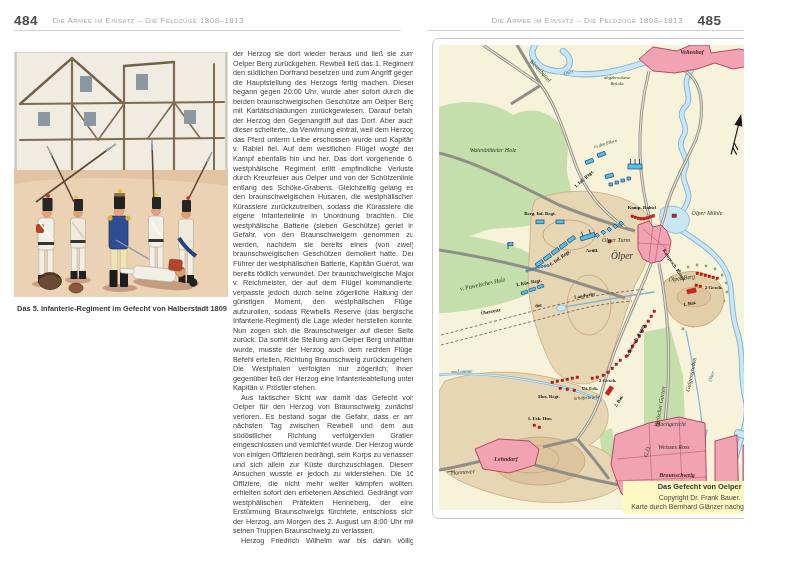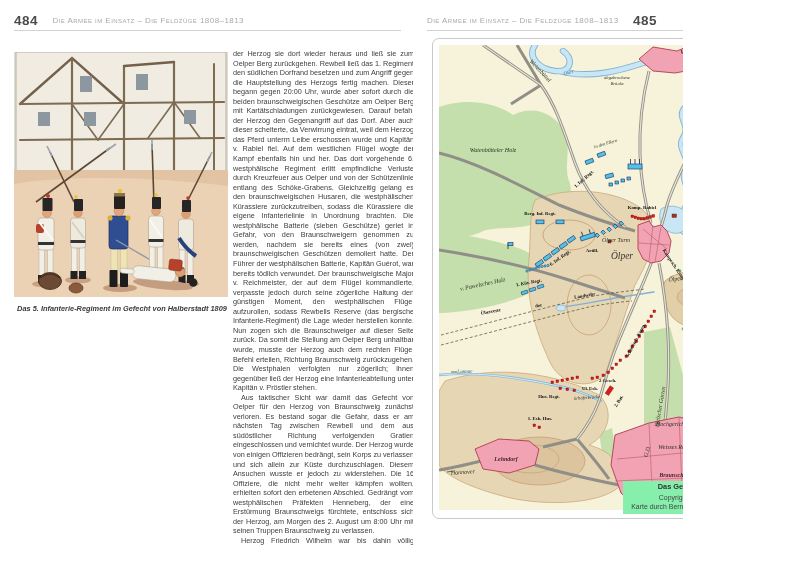--- a/index.html
+++ b/index.html
@@ -1,51 +1,51 @@
 <!DOCTYPE html>
 <html lang="de"><head>
 <meta charset="utf-8">
 <style>
   html,body{margin:0;padding:0;background:#ffffff;}
-  .spread{position:relative;width:683px;height:565px;background:#fff;overflow:hidden;
+  .spread{position:relative;width:744px;height:565px;background:#fff;overflow:hidden;
           font-family:"Liberation Sans",sans-serif;color:#3f3f3f;}
   .page{position:absolute;top:0;height:565px;background:#fff;}
   .page-left{left:0;width:413px;}
   .page-right{left:413px;width:387px;}
   .edge-r{position:absolute;right:3px;top:6px;bottom:6px;width:1px;background:#e0e0e0;}
   .edge-b{position:absolute;left:6px;right:3px;bottom:5px;height:1px;background:#e6e6e6;}
 
   
   .runrow{position:absolute;top:11px;left:14px;right:14px;height:16px;}
   .pgnum{font-size:13.5px;font-weight:bold;color:#4c4c4c;letter-spacing:.5px;}
   .runhead{font-variant:small-caps;font-size:8px;color:#a9a9a9;letter-spacing:.45px;position:relative;top:-2px;}
   .page-left .runhead{margin-left:10px;}
-  .page-right .runrow{text-align:left;}
+  .page-right .runrow{text-align:center;}
   .page-right .runhead{margin-right:10px;}
   .rule{position:absolute;top:30px;left:14px;right:12px;height:1px;background:#d2d2d2;}
 
   
-  .plate{position:absolute;left:14px;top:52px;width:216px;margin:0;font-style:italic;}
+  .plate{position:absolute;left:14px;top:52px;width:216px;margin:0;}
   .plate svg{display:block;}
   .figcap{margin-top:7px;text-align:center;line-height:1.35;}
   .capb{font-size:7.4px;font-weight:bold;color:#3a3a3a;}
   .capn{font-size:7.2px;color:#4a4a4a;}
 
   
   .bodycol{position:absolute;left:233px;top:49px;width:181px;height:496px;overflow:hidden;
            font-size:7.25px;line-height:9.55px;text-align:justify;color:#3d3d3d;
            hyphens:auto;-webkit-hyphens:auto;word-spacing:-0.2px;}
   .bodycol p{margin:0;}
   .bodycol p.ind{text-indent:8px;}
 
   
   .map-frame{position:absolute;left:19px;top:38px;width:357px;height:479px;
              border:1px solid #c9c9c9;border-radius:7px;background:#fff;}
   .map-frame svg{position:absolute;left:6px;top:6px;}
-  .map-caption{position:absolute;right:14px;bottom:4px;background:#86efac;padding:1px 8px 2px;
+  .map-caption{position:absolute;right:14px;bottom:4px;background:#fef9c3;padding:1px 8px 2px;
                text-align:center;line-height:1.4;}
   .mc-t{font-size:7.4px;font-weight:bold;color:#333;}
   .mc-l{font-size:6.9px;color:#444;}
 
   
   .mlbl{font-family:"Liberation Serif",serif;font-style:italic;fill:#2c3320;font-size:6px;}
   .msm{font-size:4.6px;}
   .mbig{font-size:9.5px;fill:#333;}
   .mtown{font-weight:bold;font-style:italic;fill:#4a2330;}
   .munit{font-family:"Liberation Serif",serif;font-weight:bold;font-style:normal;fill:#101010;font-size:4.8px;}

